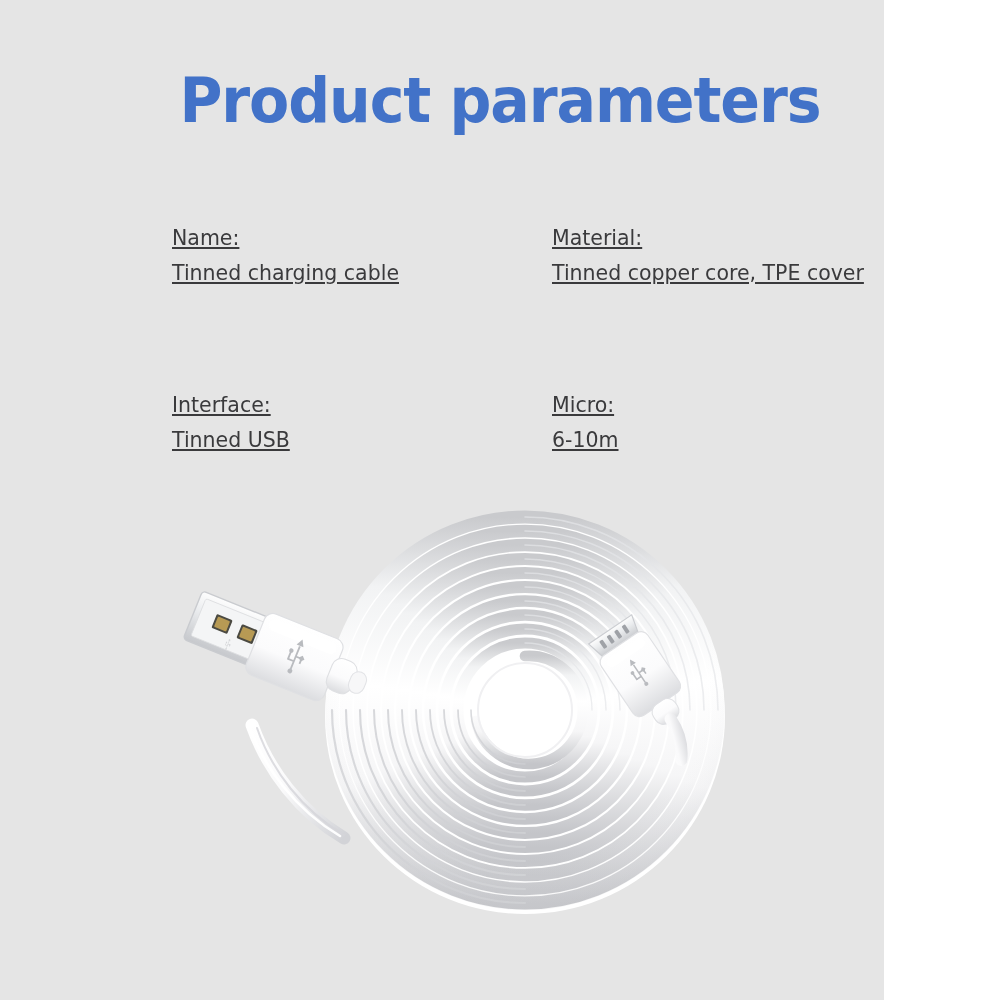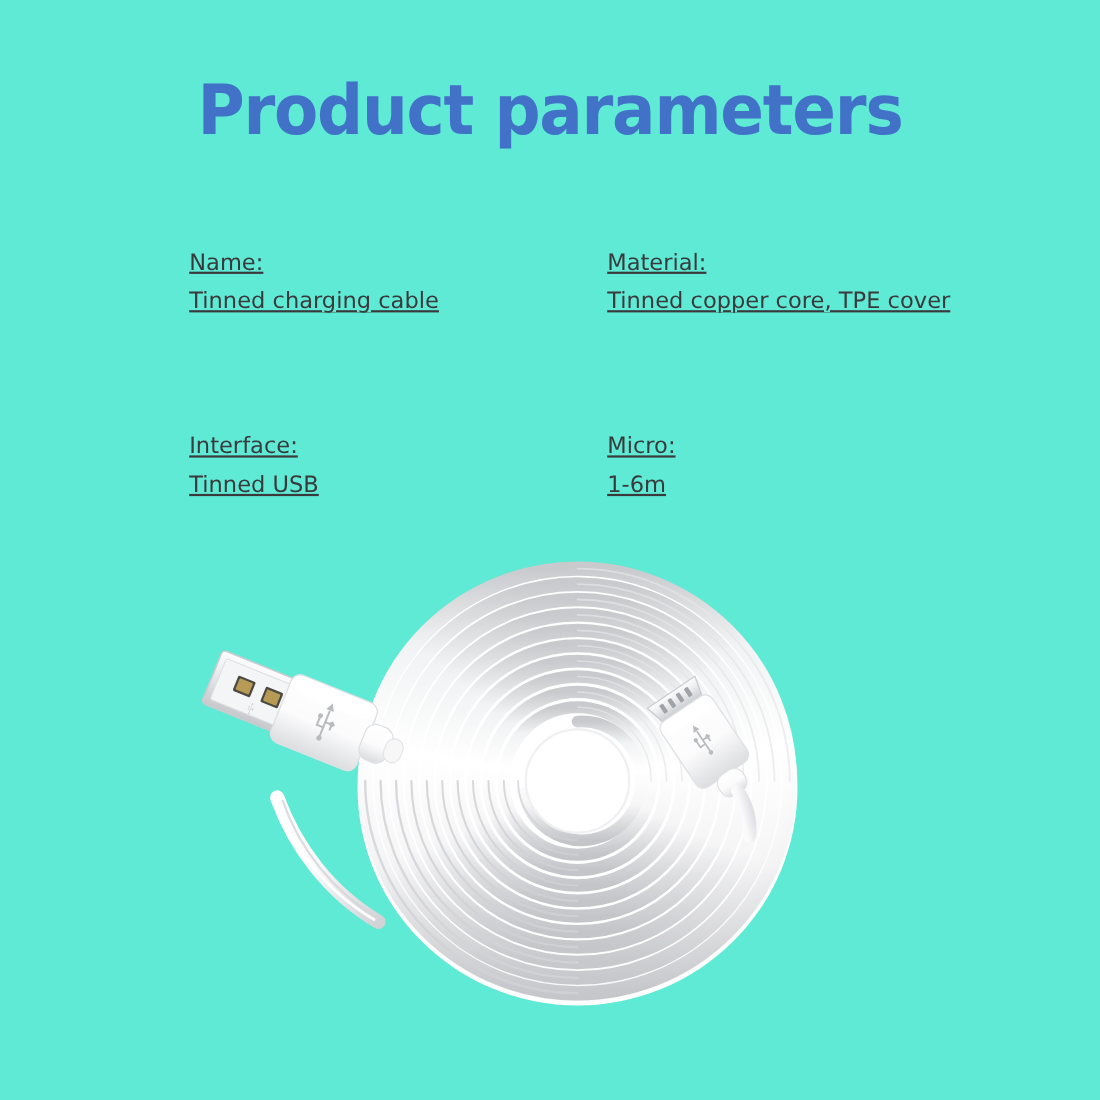--- a/index.html
+++ b/index.html
@@ -7,23 +7,23 @@
   html, body {
     width: 1000px;
     height: 1000px;
     background: #ffffff;
     font-family: "Liberation Sans", sans-serif;
     overflow: hidden;
   }
 
   #page {
     position: relative;
-    width: 1000px;
+    width: 884px;
     height: 1000px;
-    background: #5eead4;
+    background: #e5e5e5;
   }
 
   
   .title {
     position: absolute;
     top: 68px;
     left: 0;
     width: 1000px;
     text-align: center;
     font-family: "DejaVu Sans", sans-serif;
@@ -96,21 +96,21 @@
       </div>
     </div>
 
     <div class="spec-row row-2">
       <div class="spec-cell col-left">
         <div class="spec-label">Interface:</div>
         <div class="spec-value">Tinned USB</div>
       </div>
       <div class="spec-cell col-right">
         <div class="spec-label">Micro:</div>
-        <div class="spec-value">1-6m</div>
+        <div class="spec-value">6-10m</div>
       </div>
     </div>
 
   </div>
 
   <div class="product-photo">
     <svg width="1000" height="560" viewBox="0 0 1000 560" xmlns="http://www.w3.org/2000/svg">
       <defs>
 
         <linearGradient id="tubeGrad" x1="0" y1="0" x2="0" y2="1">

